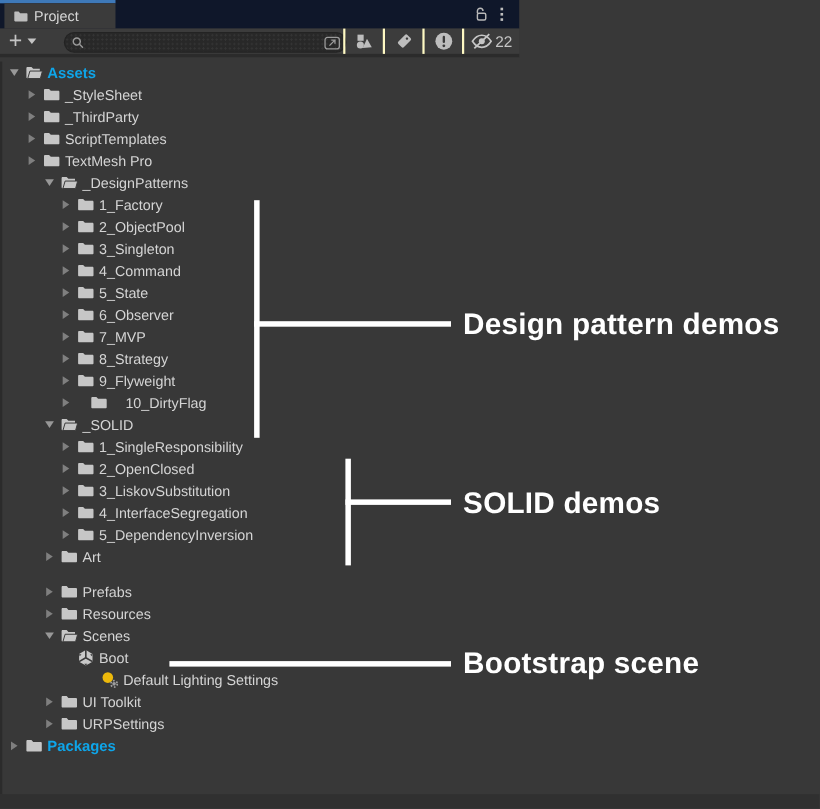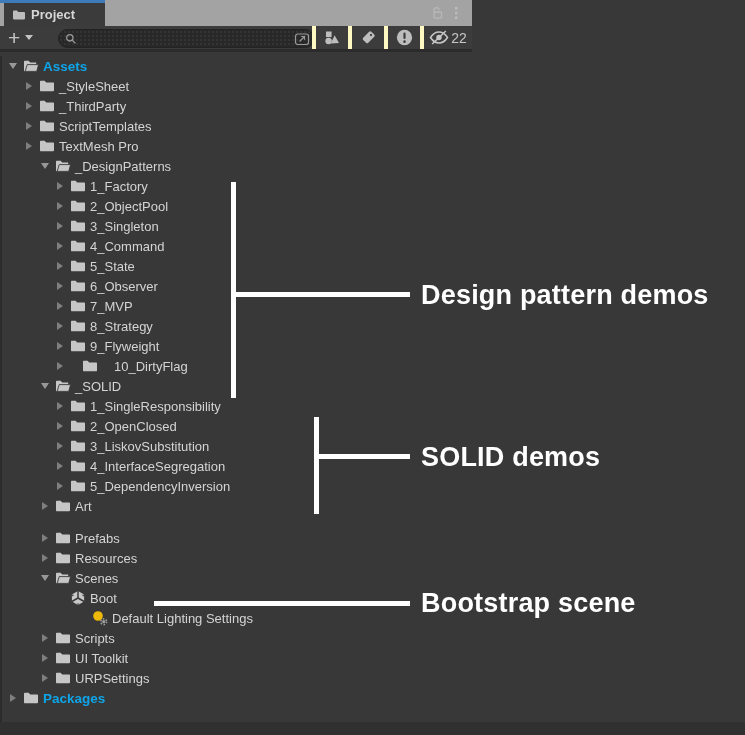--- a/index.html
+++ b/index.html
@@ -2,38 +2,38 @@
 <html><head>
 <meta charset="utf-8">
 <style>
   * { margin:0; padding:0; box-sizing:border-box; }
   html,body { width:745px; height:735px; }
   body { font-family:"Liberation Sans", sans-serif; background:#383838; overflow:hidden; }
   #root { position:relative; width:745px; height:735px; background:#383838; }
 
   
   .panel-header { position:absolute; top:0; left:0; width:472px; height:55px; }
-  .tabbar { position:relative; width:472px; height:26px; background:#a3a3a3;font-weight:bold; }
+  .tabbar { position:relative; width:472px; height:26px; background:#0f172a; }
   .tab-accent { position:absolute; top:0; left:0; width:105px; height:3px; background:#3E79B9; }
   .tab { position:absolute; top:3px; left:4px; width:101px; height:23px; background:#3B3B3B;
          display:flex; align-items:center; gap:5px; padding-left:8px; cursor:default; }
   .tab-label { color:#D6D6D6; font-size:13px; }
   .tabbar-actions { position:absolute; top:0; right:14px; height:26px; display:flex; align-items:center; gap:10px; }
   .hicon { display:flex; align-items:center; justify-content:center; }
 
   .toolbar { position:relative; width:472px; height:26px; background:#3C3C3C; border-bottom:3px solid #2B2B2B; }
   .create-btn { position:absolute; left:8px; top:0; height:23px; display:flex; align-items:center; gap:5px; cursor:default; }
   .plus-glyph { color:#C4C4C4; font-size:21px; font-weight:400; line-height:20px; }
   .caret-down { width:0; height:0; border-left:4px solid transparent; border-right:4px solid transparent; border-top:5px solid #C4C4C4; }
   .searchbox { position:absolute; left:58px; top:3px; width:257px; height:19px; background:#282828;
                background-image:radial-gradient(#343434 1px, transparent 1px); background-size:4px 4px;
                border:1px solid #232323; border-radius:10px; display:flex; align-items:center; padding:0 4px 0 6px; }
   .searchbox input { flex:1; background:transparent; border:none; outline:none; color:#D0D0D0; font-size:12px; font-family:"Liberation Sans",sans-serif; }
   .tool-cells { position:absolute; right:0; top:0; height:23px; display:flex; align-items:stretch; }
-  .tool-cell { width:36px; display:flex; align-items:center; justify-content:center; border-left:4px solid #fef9c3; cursor:default; }
+  .tool-cell { width:36px; display:flex; align-items:center; justify-content:center; border-left:2px solid #fef9c3; cursor:default; }
   .tool-cell.wide { width:52px; gap:2px; }
   .hidden-count { color:#C6C6C6; font-size:14px; }
 
   
   .tree { position:absolute; top:56px; left:0; width:472px; }
   .row { height:20px; display:flex; align-items:center; cursor:default; }
   .tri { width:14px; height:10px; display:flex; align-items:center; justify-content:center; flex:none; }
   .tri-right { width:0; height:0; border-top:4px solid transparent; border-bottom:4px solid transparent; border-left:6px solid #7F7F7F; }
   .tri-down  { width:0; height:0; border-left:4px solid transparent; border-right:4px solid transparent; border-top:6px solid #989898; }
   .ricon { width:17px; height:16px; margin:0 4px 0 2px; display:flex; align-items:center; justify-content:center; flex:none; }
@@ -472,31 +472,20 @@
     </div>
       <div class="row" style="padding-left: 38px;">
       <span class="tri">
           <span class="tri-right"></span>
         </span>
       <span class="ricon">
           <svg width="16" height="14" viewBox="0 0 16 14">
             <path d="M1 2.8C1 2.25 1.45 1.8 2 1.8H5.6L7.2 3.6H14C14.55 3.6 15 4.05 15 4.6V11.2C15 11.75 14.55 12.2 14 12.2H2C1.45 12.2 1 11.75 1 11.2Z" fill="#C6C6C6"></path>
           </svg>
         </span>
-      <span class="rlabel">Scripts</span>
-    </div>
-      <div class="row" style="padding-left: 38px;">
-      <span class="tri">
-          <span class="tri-right"></span>
-        </span>
-      <span class="ricon">
-          <svg width="16" height="14" viewBox="0 0 16 14">
-            <path d="M1 2.8C1 2.25 1.45 1.8 2 1.8H5.6L7.2 3.6H14C14.55 3.6 15 4.05 15 4.6V11.2C15 11.75 14.55 12.2 14 12.2H2C1.45 12.2 1 11.75 1 11.2Z" fill="#C6C6C6"></path>
-          </svg>
-        </span>
       <span class="rlabel">UI Toolkit</span>
     </div>
       <div class="row" style="padding-left: 38px;">
       <span class="tri">
           <span class="tri-right"></span>
         </span>
       <span class="ricon">
           <svg width="16" height="14" viewBox="0 0 16 14">
             <path d="M1 2.8C1 2.25 1.45 1.8 2 1.8H5.6L7.2 3.6H14C14.55 3.6 15 4.05 15 4.6V11.2C15 11.75 14.55 12.2 14 12.2H2C1.45 12.2 1 11.75 1 11.2Z" fill="#C6C6C6"></path>
           </svg>

